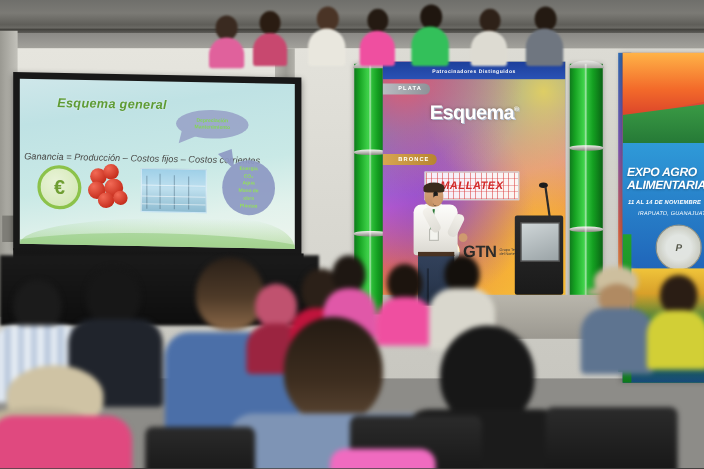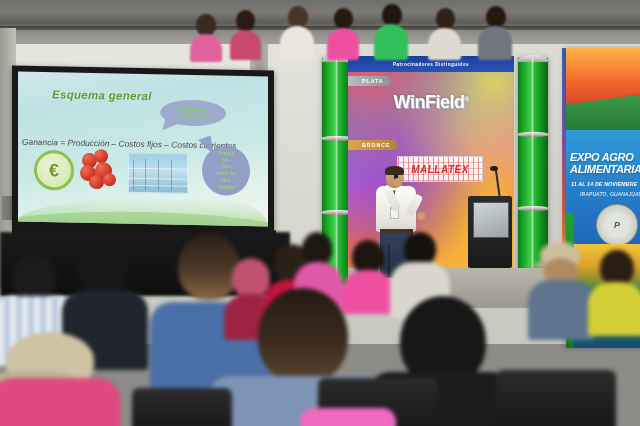--- a/index.html
+++ b/index.html
@@ -200,21 +200,21 @@
     position:absolute;left:0;right:0;top:36px;text-align:center;
     font-size:18px;font-weight:bold;color:#ffffff;
     letter-spacing:-.5px;
     text-shadow:0 0 3px rgba(0,0,0,.35),1px 1px 0 #c8d4e8;
   }
   .winfield sup{font-size:6px;vertical-align:super;}
   .mallatex-box{
     position:absolute;left:38px;top:100px;width:84px;height:24px;
     background:rgba(255,255,255,.9);
     border:1px solid #cfcfcf;
-    display:flex;align-items:center;justify-content:center;margin-left:11px;
+    display:flex;align-items:center;justify-content:center;
   }
   .mallatex-box .mesh{
     position:absolute;left:0;top:0;width:100%;height:100%;
     background:
       repeating-linear-gradient(90deg,rgba(220,60,60,.55) 0 1px,transparent 1px 5px),
       repeating-linear-gradient(0deg,rgba(220,60,60,.35) 0 1px,transparent 1px 6px);
   }
   .mallatex-box span{
     position:relative;color:#d22b2b;font-size:10px;font-weight:bold;
     letter-spacing:.5px;font-style:italic;
@@ -484,30 +484,35 @@
   </div>
 
   <div class="banner-main">
     <div class="banner-topbar">
       <span>Patrocinadores Distinguidos</span>
     </div>
 
     <div class="tier-tag tier-plata">PLATA</div>
 
     <div class="winfield">
-      <span>WinField</span><sup>®</sup>
+      <span>Esquema</span><sup>®</sup>
     </div>
 
     <div class="tier-tag tier-bronce">BRONCE</div>
 
     <div class="mallatex-box">
       <span class="mesh"></span>
       <span>MALLATEX</span>
     </div>
 
+    <div class="gtn-wrap">
+      <span class="gtn-swirl"></span>
+      <span class="gtn-text">GTN</span>
+      <span class="gtn-sub">Grupo Tecnológico del Norte</span>
+    </div>
   </div>
 
   <div class="column" style="left:518px;top:58px;width:30px;height:222px;">
     <span class="col-cap"></span>
     <span class="col-band" style="top:74px;"></span>
     <span class="col-band" style="top:148px;"></span>
     <span class="col-hilite"></span>
   </div>
 
   <div class="banner-left-edge"></div>

